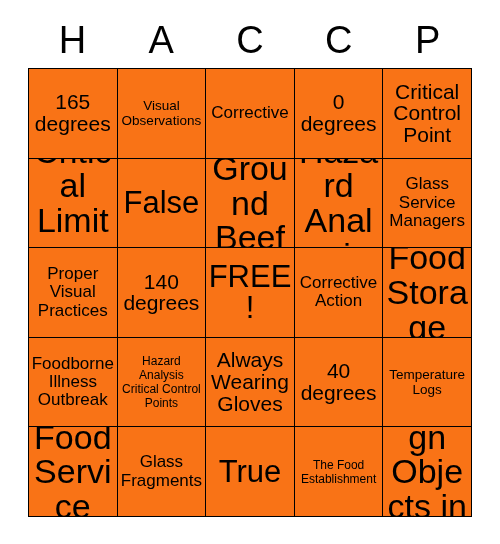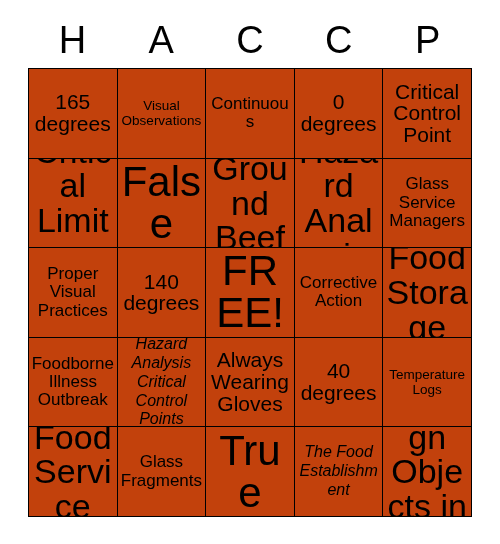--- a/index.html
+++ b/index.html
@@ -57,36 +57,36 @@
     height: 89.6px;
     box-sizing: border-box;
     border-right: 1.5px solid #000;
     border-bottom: 1.5px solid #000;
     display: flex;
     align-items: center;
     justify-content: center;
     text-align: center;
     padding: 1px 2px;
     overflow: hidden;
-    background: #c2410c;
+    background: #f97316;
   }
   .cell-text {
     display: block;
     width: 100%;
     line-height: 1.06;
     word-wrap: break-word;
   }
 
   
-  .fs-xs  { font-size: 16px; line-height: 1.18; font-style: italic; }
+  .fs-xs  { font-size: 12px; line-height: 1.18; }
   .fs-sm  { font-size: 13.5px; line-height: 1.14; }
   .fs-md  { font-size: 17px;   line-height: 1.08; }
   .fs-lg  { font-size: 21px;   line-height: 1.04; }
   .fs-xl  { font-size: 34px;   line-height: 1.02; }
-  .fs-xxl { font-size: 42px;   line-height: 1.0; }
+  .fs-xxl { font-size: 31px;   line-height: 1.0; }
 </style>
 </head>
 <body>
 
 <div id="bingo-card">
 
   <div id="header-row">
     <div class="header-letter">H</div>
     <div class="header-letter">A</div>
     <div class="header-letter">C</div>
@@ -97,21 +97,21 @@
   <div id="bingo-grid">
 
     <div class="bingo-row">
       <div class="bingo-cell">
           <span class="cell-text fs-lg">165 degrees</span>
         </div>
       <div class="bingo-cell">
           <span class="cell-text fs-sm">Visual Observations</span>
         </div>
       <div class="bingo-cell">
-          <span class="cell-text fs-md">Continuous</span>
+          <span class="cell-text fs-md">Corrective</span>
         </div>
       <div class="bingo-cell">
           <span class="cell-text fs-lg">0 degrees</span>
         </div>
       <div class="bingo-cell">
           <span class="cell-text fs-lg">Critical Control Point</span>
         </div>
     </div>
 
     <div class="bingo-row">

